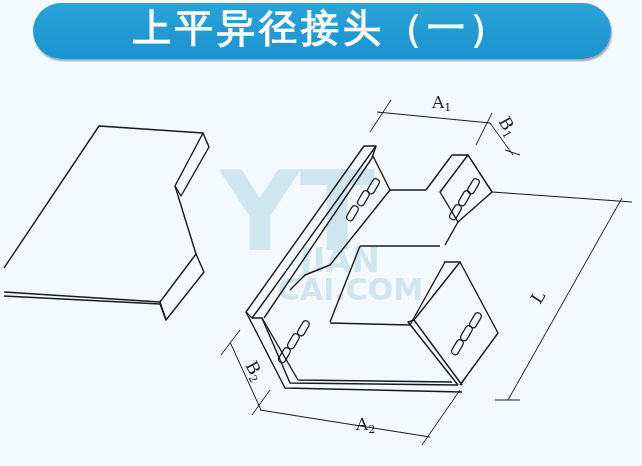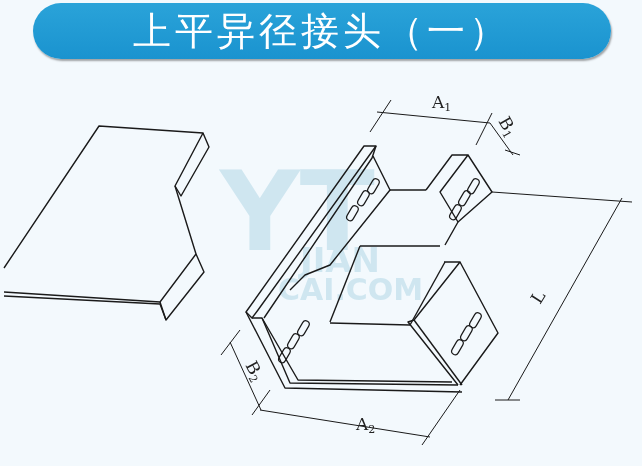--- a/index.html
+++ b/index.html
@@ -7,21 +7,21 @@
     width: 642px; height: 466px; overflow: hidden;
     background: #f3f9fd;
     font-family: "DejaVu Sans", sans-serif;
     position: relative;
   }
   .banner {
     position: absolute; left: 33px; top: 3px; width: 578px; height: 56px;
     border-radius: 28px;
     background: linear-gradient(#2aa3d9, #1a93cf);
     box-shadow: 1px 2px 2px rgba(0,0,0,0.35);
-    display: flex; align-items: center; justify-content: center;
+    display: flex; align-items: flex-start; justify-content: center; font-weight: bold;
   }
   .banner-title {
     color: #ffffff; font-size: 38px; letter-spacing: 4px;
     font-family: "DejaVu Sans", sans-serif;
   }
   svg.drawing { position: absolute; left: 0; top: 0; }
   .wm text { font-family: "DejaVu Sans", sans-serif; font-weight: bold; }
   .lbl { font-family: "DejaVu Serif", serif; font-size: 17px; fill: #222; }
   .sub { font-size: 11px; }
 </style>

